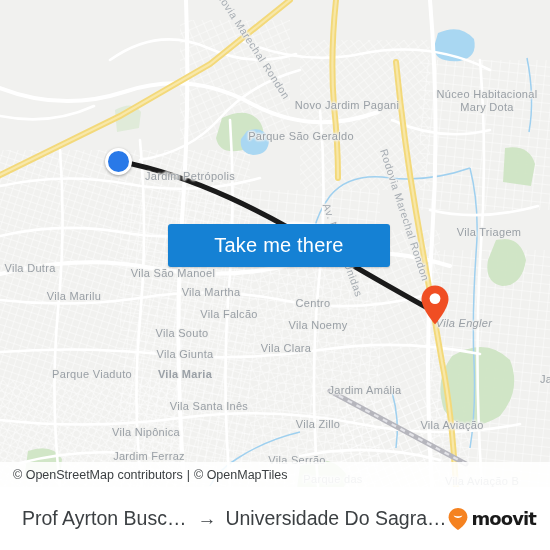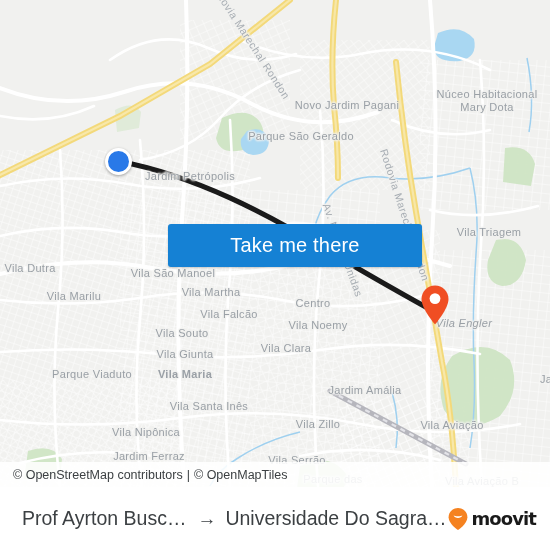--- a/index.html
+++ b/index.html
@@ -66,21 +66,21 @@
   #dest-marker {
     position: absolute;
     left: 420px; top: 284px;
     width: 30px; height: 42px;
   }
 
   
   #cta {
     position: absolute;
     left: 168px; top: 224px;
-    width: 254px; height: 43px;
+    width: 222px; height: 43px;
     background: #1581d4;
     border: none;
     border-radius: 3px;
     color: #ffffff;
     font-family: "Liberation Sans", sans-serif;
     font-size: 20px;
     letter-spacing: 0.2px;
     cursor: pointer;
     box-shadow: 0 1px 2px rgba(0,0,0,0.18);
   }

